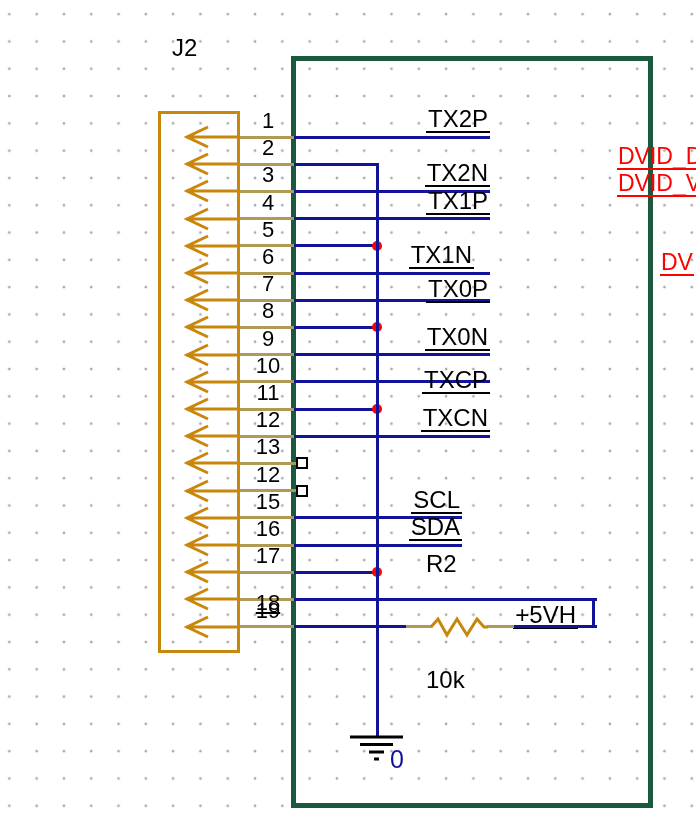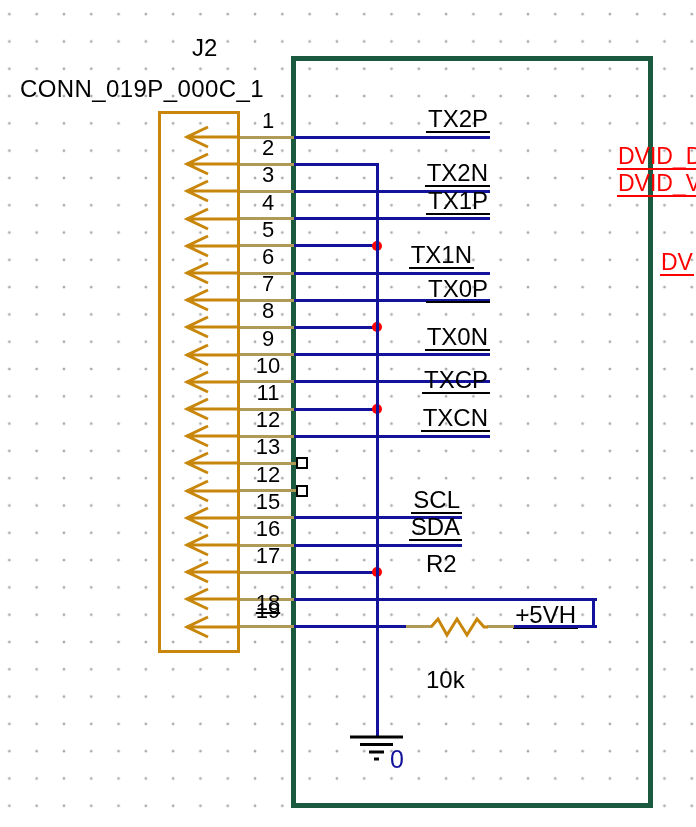--- a/index.html
+++ b/index.html
@@ -51,22 +51,21 @@
 </style>
 </head>
 <body>
 
 <div id="schematic">
 
   <div class="greenrect"></div>
 
   <div class="connbox"></div>
 
-  <div class="plainlabel" style="left:172px;top:36px;margin-left:20px;">J2</div>
-  <div class="plainlabel" style="left:20px;top:77px;letter-spacing:0.4px;">CONN_019P_000C_1</div>
+  <div class="plainlabel" style="left:172px;top:36px;">J2</div>
 
   <div id="pins">
       <svg width="57" height="26" viewBox="0 0 57 26" style="left:184px;top:124px;">
         <path d="M56 13 H2 M24 3 L3 13 L24 23" fill="none" stroke="var(--orange)" stroke-width="3"></path>
       </svg>
       <div class="stub" style="left:240px;top:136px;width:56px;"></div>
       <div class="pinnum" style="top:109px;">1</div>
       <div class="hwire" style="left:294px;top:136px;width:196px;"></div>
       <div class="netlabel" style="left:320px;top:107px;"><span>TX2P</span></div>
       <svg width="57" height="26" viewBox="0 0 57 26" style="left:184px;top:151.2px;">

